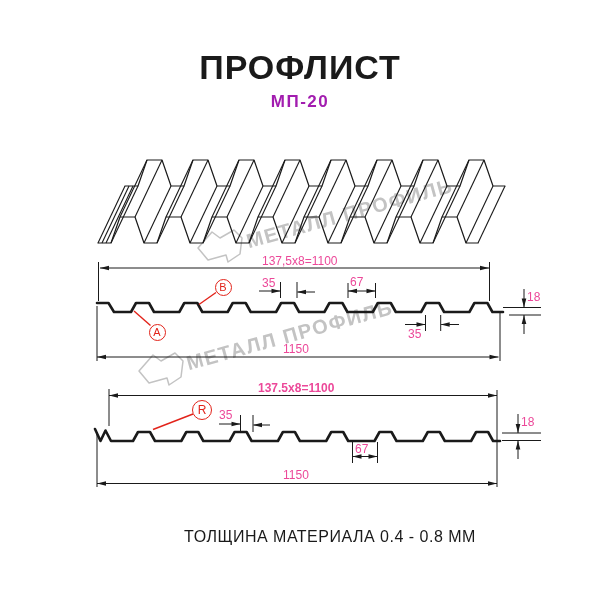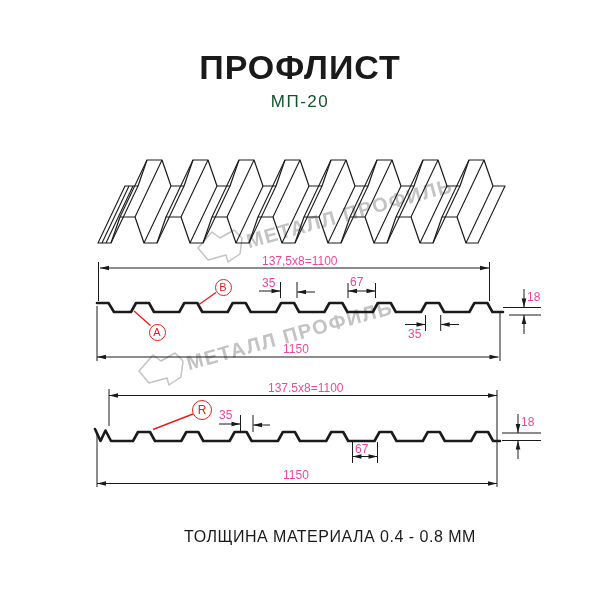--- a/index.html
+++ b/index.html
@@ -2,21 +2,21 @@
 <html><head>
 <meta charset="utf-8">
 <style>
   html,body{margin:0;padding:0;}
   body{width:600px;height:600px;position:relative;background:#ffffff;overflow:hidden;
        font-family:"Liberation Sans", sans-serif;}
   .stage{position:absolute;inset:0;width:600px;height:600px;}
   .page-title{position:absolute;left:0;top:48px;width:600px;text-align:center;
     font-size:34px;font-weight:700;letter-spacing:1px;color:#1a1a1a;z-index:3;}
   .page-subtitle{position:absolute;left:0;top:92px;width:600px;text-align:center;
-    font-size:17px;font-weight:400;letter-spacing:1.5px;color:#14532d;z-index:3;}
+    font-size:17px;font-weight:700;letter-spacing:1.5px;color:#a21caf;z-index:3;}
   .footer-note{position:absolute;left:0;top:528px;width:600px;text-align:center;
     font-size:16px;font-weight:500;letter-spacing:.5px;color:#1a1a1a;z-index:3;padding-left:30px;}
   .wm-text{position:absolute;color:#c3c3c3;font-size:20px;font-weight:600;letter-spacing:1.5px;
     white-space:nowrap;transform:rotate(-15.5deg);transform-origin:0 0;z-index:1;}
   #wm1{left:244px;top:231px;}
   #wm2{left:184px;top:353px;}
   svg.art{position:absolute;left:0;top:0;z-index:2;}
   .dim{position:absolute;font-size:12px;color:#ec4899;z-index:3;white-space:nowrap;}
   .marker{position:absolute;border:1.6px solid #e2231a;color:#e2231a;border-radius:50%;
     display:flex;align-items:center;justify-content:center;font-size:11px;font-weight:500;
@@ -156,21 +156,21 @@
 
   <div class="dim" style="left:262px;top:254px;">137,5x8=1100</div>
   <div class="dim" style="left:262px;top:276px;">35</div>
   <div class="dim" style="left:350px;top:275px;">67</div>
   <div class="dim" style="left:527px;top:290px;">18</div>
   <div class="dim" style="left:408px;top:327px;">35</div>
   <div class="dim" style="left:283px;top:342px;">1150</div>
   <div class="marker" style="left:148.5px;top:323.5px;width:17px;height:17px;">A</div>
   <div class="marker" style="left:214.5px;top:278.5px;width:17px;height:17px;">B</div>
 
-  <div class="dim" style="left:268px;top:381px;">137.5x8=1100</div>
+  <div class="dim" style="left:258px;top:381px;font-weight:bold;">137.5x8=1100</div>
   <div class="dim" style="left:219px;top:408px;">35</div>
   <div class="dim" style="left:355px;top:442px;">67</div>
   <div class="dim" style="left:521px;top:415px;">18</div>
   <div class="dim" style="left:283px;top:468px;">1150</div>
   <div class="marker" style="left:192px;top:400px;width:20px;height:20px;font-size:12px;">R</div>
 
   <div class="footer-note">ТОЛЩИНА МАТЕРИАЛА 0.4 - 0.8 ММ</div>
 </div>
 
 </body></html>

